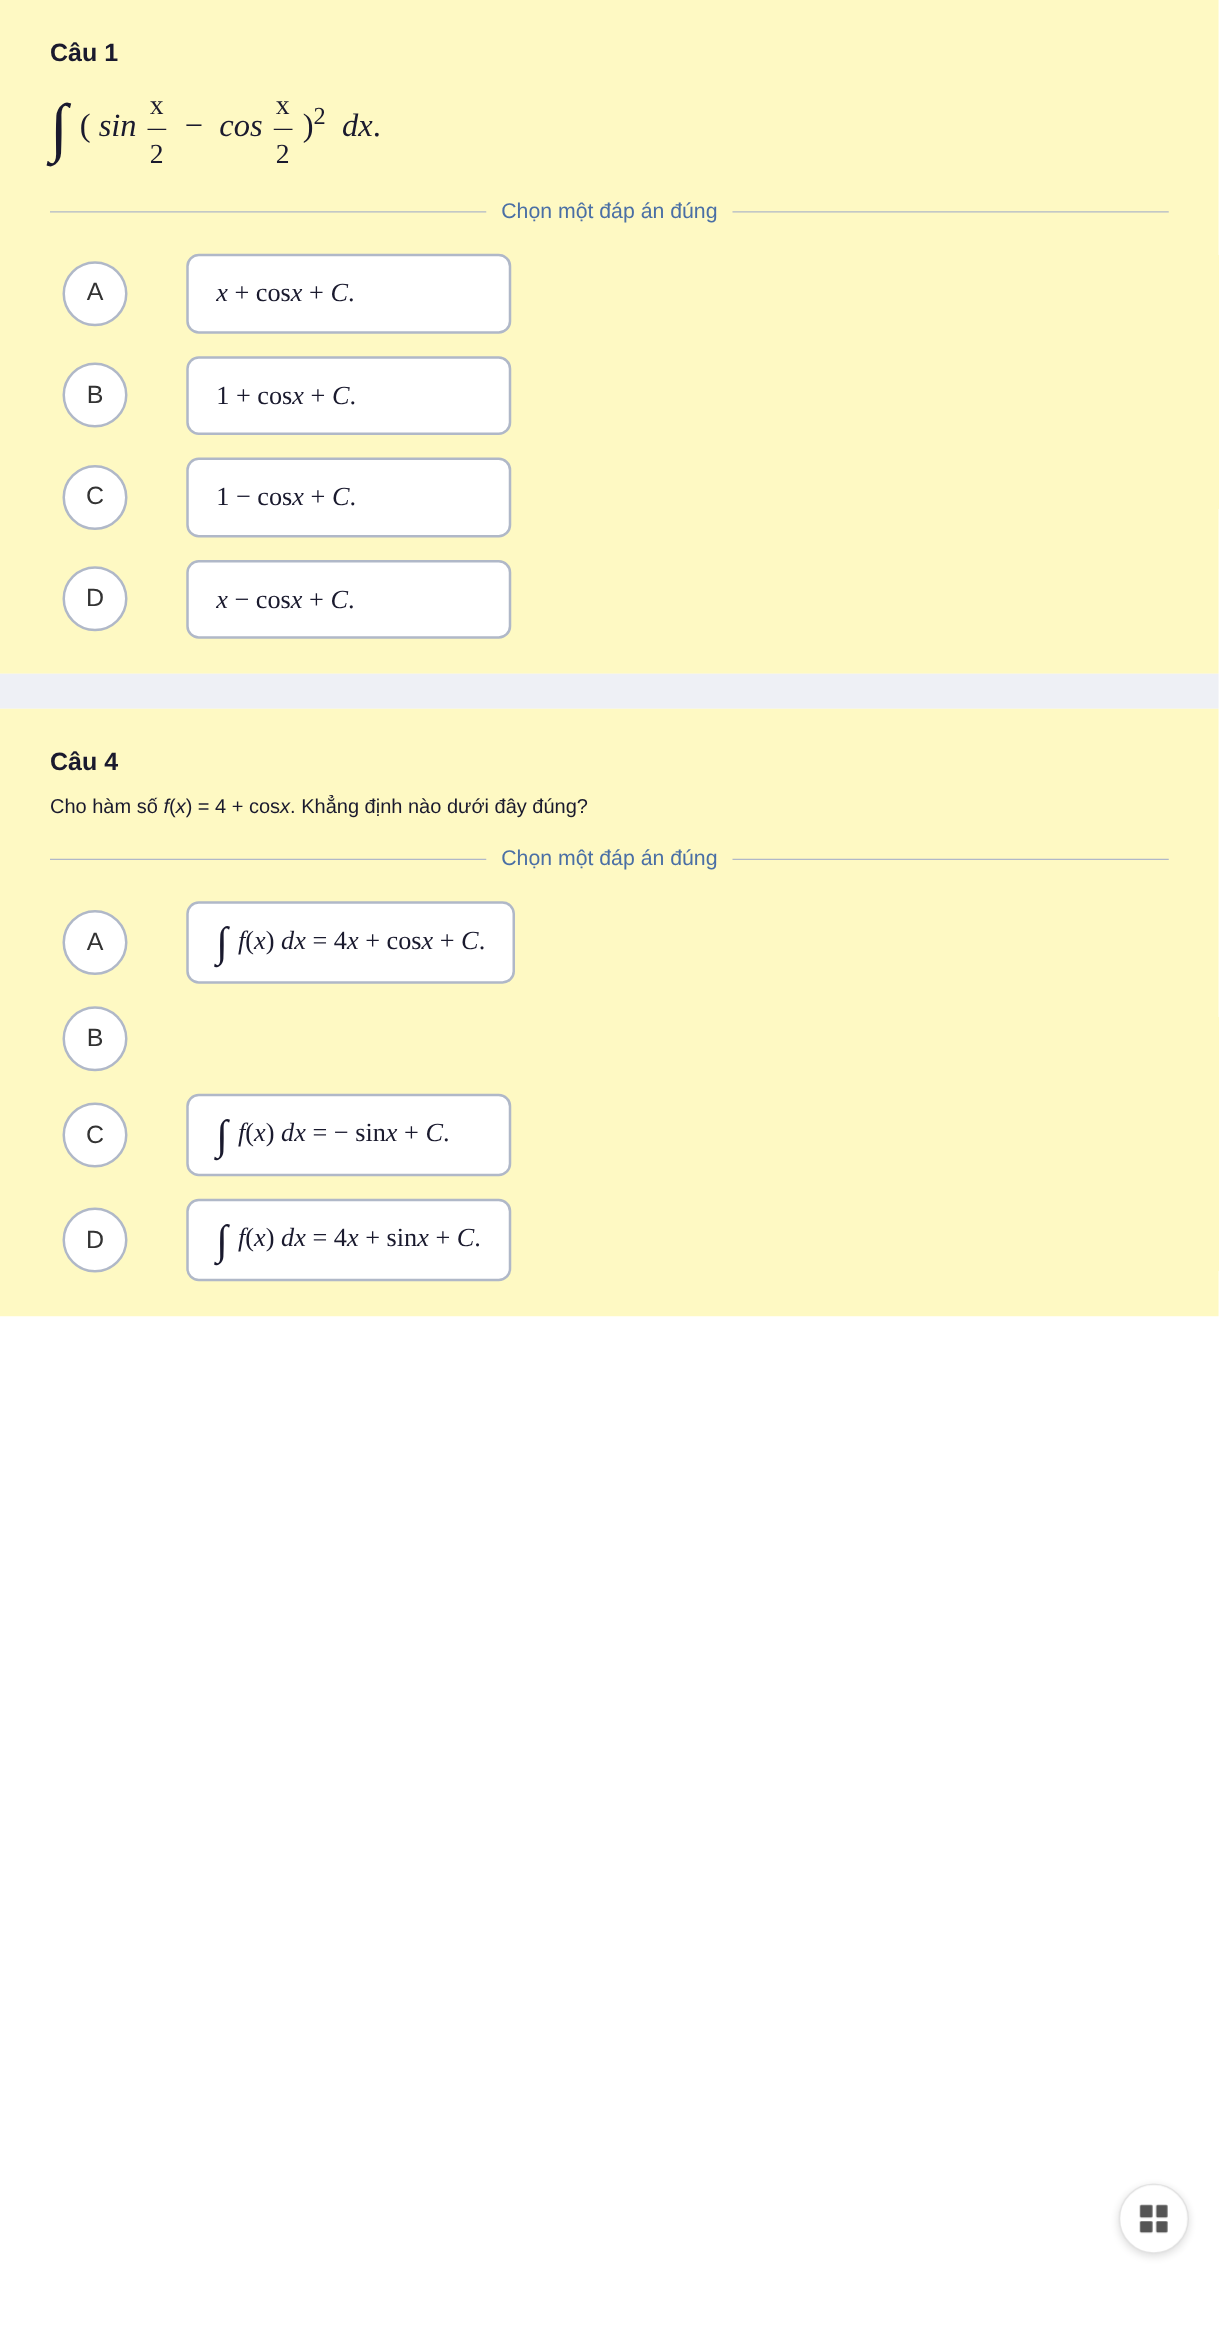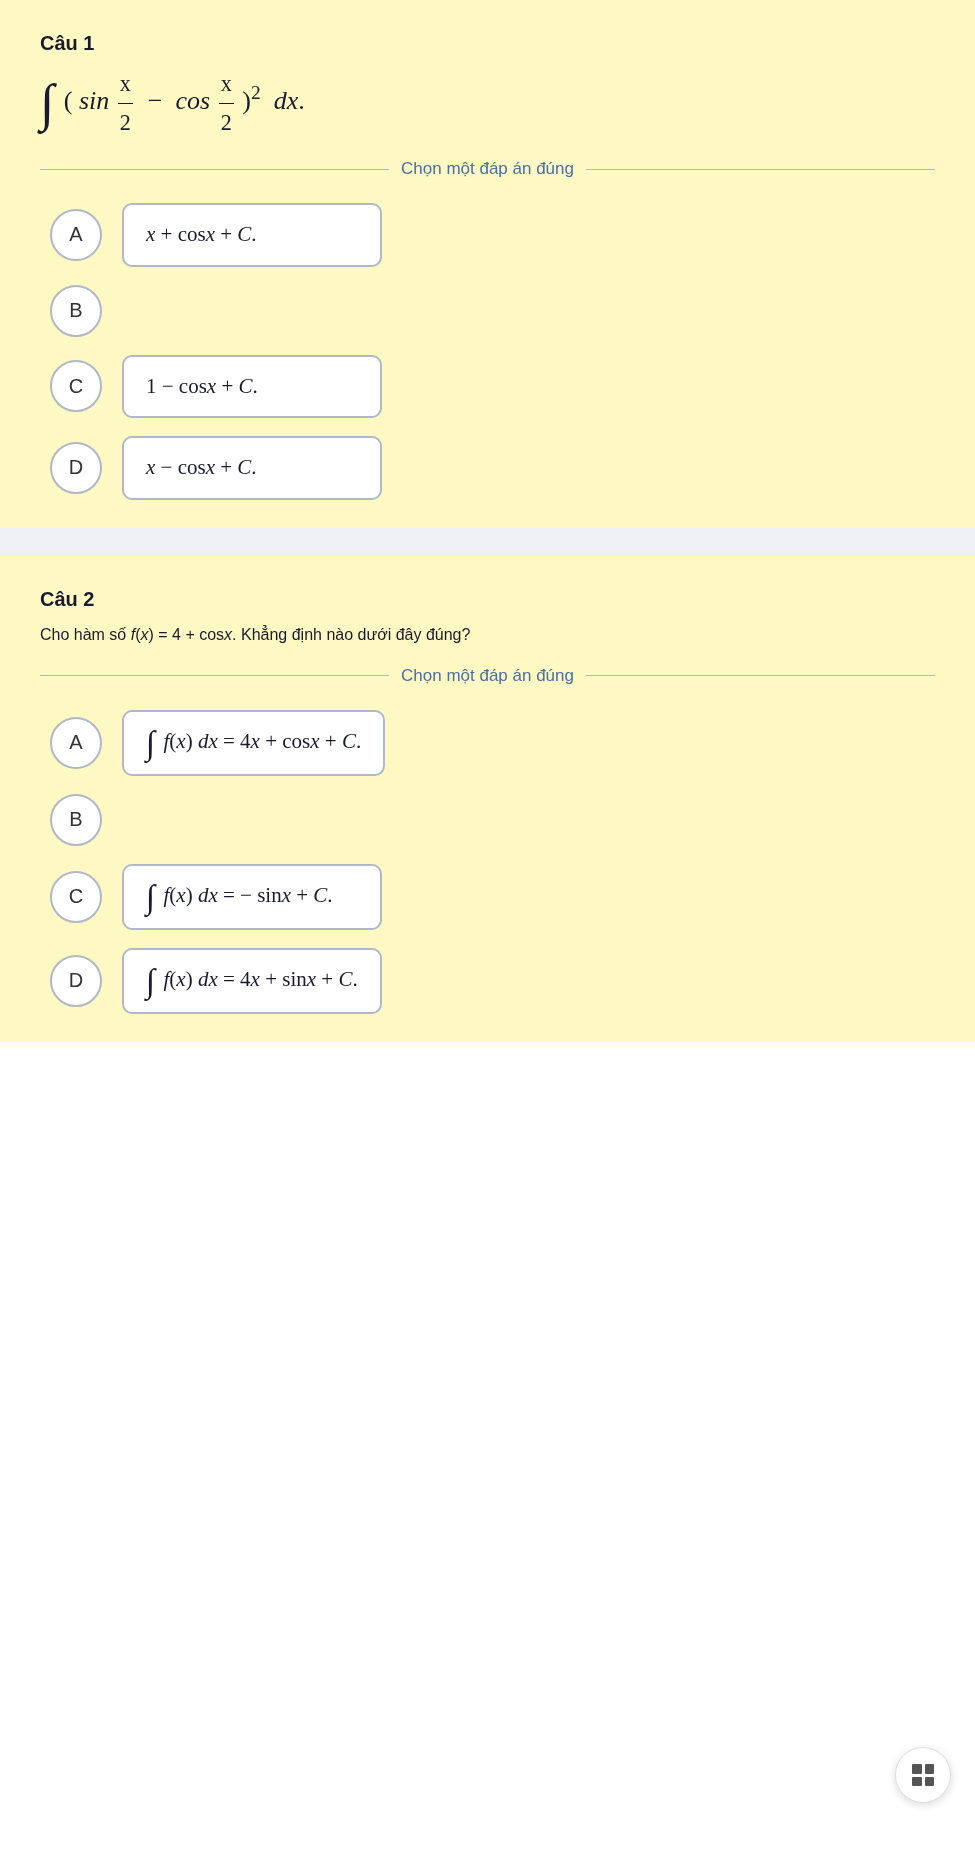--- a/index.html
+++ b/index.html
@@ -84,20 +84,21 @@
     }
 
     .option-box {
       border: 2px solid #b0b8c8;
       border-radius: 10px;
       padding: 14px 22px;
       font-size: 21px;
       background: #fff;
       min-width: 260px;
       line-height: 1.5;
+      margin-left: 27px;
     }
 
     .math-formula {
       font-style: italic;
     }
 
     
     .grid-fab {
       position: fixed;
       bottom: 60px;
@@ -192,20 +193,23 @@
 
     <div class="option-row">
       <div class="option-circle">A</div>
       <div class="option-box">
         <span class="math-formula">x</span> + cos<span class="math-formula">x</span> + <span class="math-formula">C</span>.
       </div>
     </div>
 
     <div class="option-row">
       <div class="option-circle">B</div>
+      <div class="option-box">
+        1 + cos<span class="math-formula">x</span> + <span class="math-formula">C</span>.
+      </div>
     </div>
 
     <div class="option-row">
       <div class="option-circle">C</div>
       <div class="option-box">
         1 − cos<span class="math-formula">x</span> + <span class="math-formula">C</span>.
       </div>
     </div>
 
     <div class="option-row">
@@ -214,21 +218,21 @@
         <span class="math-formula">x</span> − cos<span class="math-formula">x</span> + <span class="math-formula">C</span>.
       </div>
     </div>
 
   </div>
 </div>
 
 <div style="height: 28px; background: #eef0f5;"></div>
 
 <div class="question-block">
-  <div class="question-title">Câu 2</div>
+  <div class="question-title">Câu 4</div>
 
   <div class="question-body" style="font-size:16px; font-family: Arial, sans-serif; font-style: normal;">
     Cho hàm số <span class="math-formula">f</span>(<span class="math-formula">x</span>) = 4 + cos<span class="math-formula">x</span>. Khẳng định nào dưới đây đúng?
   </div>
 
   <div class="divider-line">
     <span class="divider-label">Chọn một đáp án đúng</span>
   </div>
 
   <div class="options-list">

